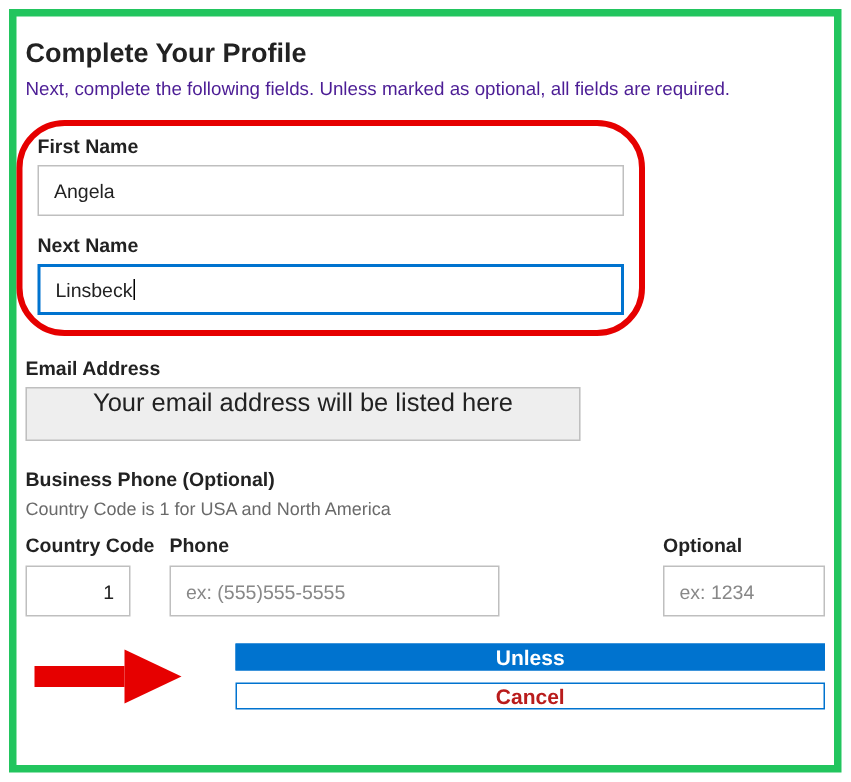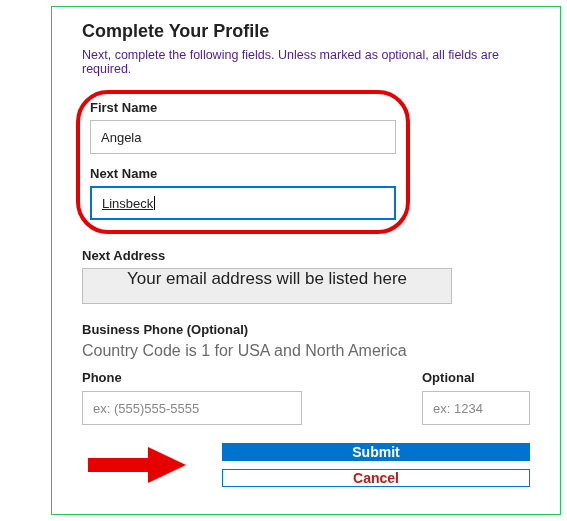--- a/index.html
+++ b/index.html
@@ -6,23 +6,22 @@
   body {
     font-family: Arial, Helvetica, sans-serif;
     background: #fff;
     width: 567px;
     height: 521px;
     position: relative;
   }
   .page-border {
     position: absolute;
     top: 6px; left: 6px; right: 6px; bottom: 6px;
-    border: 1px solid #22c55e;
-    padding: 14px 30px;
-    margin-left: 45px;
+    border: 5px solid #22c55e;
+    padding: 14px 6px;
   }
   .title {
     font-size: 18px;
     font-weight: bold;
     color: #222;
     margin-bottom: 6px;
   }
   .subtitle {
     font-size: 12.5px;
     color: #4c1d95;
@@ -30,21 +29,21 @@
   }
   .field-group { margin-bottom: 12px; }
   .label {
     font-size: 13px;
     font-weight: bold;
     color: #222;
     display: block;
     margin-bottom: 5px;
   }
   .sublabel {
-    font-size: 16px;
+    font-size: 12px;
     color: #6a6a6a;
     margin-bottom: 10px;
   }
   .text-input {
     width: 100%;
     height: 34px;
     border: 1px solid #bfbfbf;
     padding: 6px 10px;
     font-size: 13px;
     color: #222;
@@ -72,21 +71,20 @@
   .input-box-with-caret {
     width: 100%;
     height: 34px;
     border: 2px solid #0073cf;
     padding: 6px 10px;
     font-size: 13px;
     color: #222;
     background: #fff;
     display: flex;
     align-items: center;
-    text-decoration: underline;
   }
   .email-box {
     width: 370px;
     height: 36px;
     border: 1px solid #bfbfbf;
     background: #eee;
     display: flex;
     justify-content: center;
     font-size: 17px;
     color: #222;
@@ -155,49 +153,53 @@
     <div class="field-group" style="margin-bottom:0">
       <span class="label">Next Name</span>
       <div class="input-box-with-caret">
         <span>Linsbeck</span>
           <span class="caret"></span>
       </div>
     </div>
   </div>
 
   <div class="field-group">
-    <span class="label">Next Address</span>
+    <span class="label">Email Address</span>
     <div class="email-row">
       <div class="email-box">
         <span>Your email address will be listed here</span>
       </div>
     </div>
   </div>
 
   <div class="field-group" style="margin-top:18px">
     <span class="label">Business Phone (Optional)</span>
     <div class="sublabel">Country Code is 1 for USA and North America</div>
     <div class="phone-row">
+      <div class="phone-col">
+        <span class="label">Country Code</span>
+        <input class="text-input cc-input" type="text" value="1" style="">
+      </div>
       <div class="phone-col">
         <span class="label">Phone</span>
         <input class="text-input phone-input" type="text" placeholder="ex: (555)555-5555" style="">
       </div>
       <div class="phone-col" style="margin-left:auto">
         <span class="label">Optional</span>
         <input class="text-input ext-input" type="text" placeholder="ex: 1234" style="">
       </div>
     </div>
   </div>
 
   <div class="button-row">
     <div class="arrow-col">
       <svg class="arrow-svg" viewBox="0 0 110 40">
         <rect x="6" y="13" width="60" height="14" fill="#e60000"></rect>
         <polygon points="66,2 66,38 104,20" fill="#e60000"></polygon>
       </svg>
     </div>
     <div class="button-stack">
-      <button class="btn btn-primary">Submit</button>
+      <button class="btn btn-primary">Unless</button>
       <button class="btn btn-secondary">Cancel</button>
     </div>
   </div>
 
 </div>
 
 </body></html>

